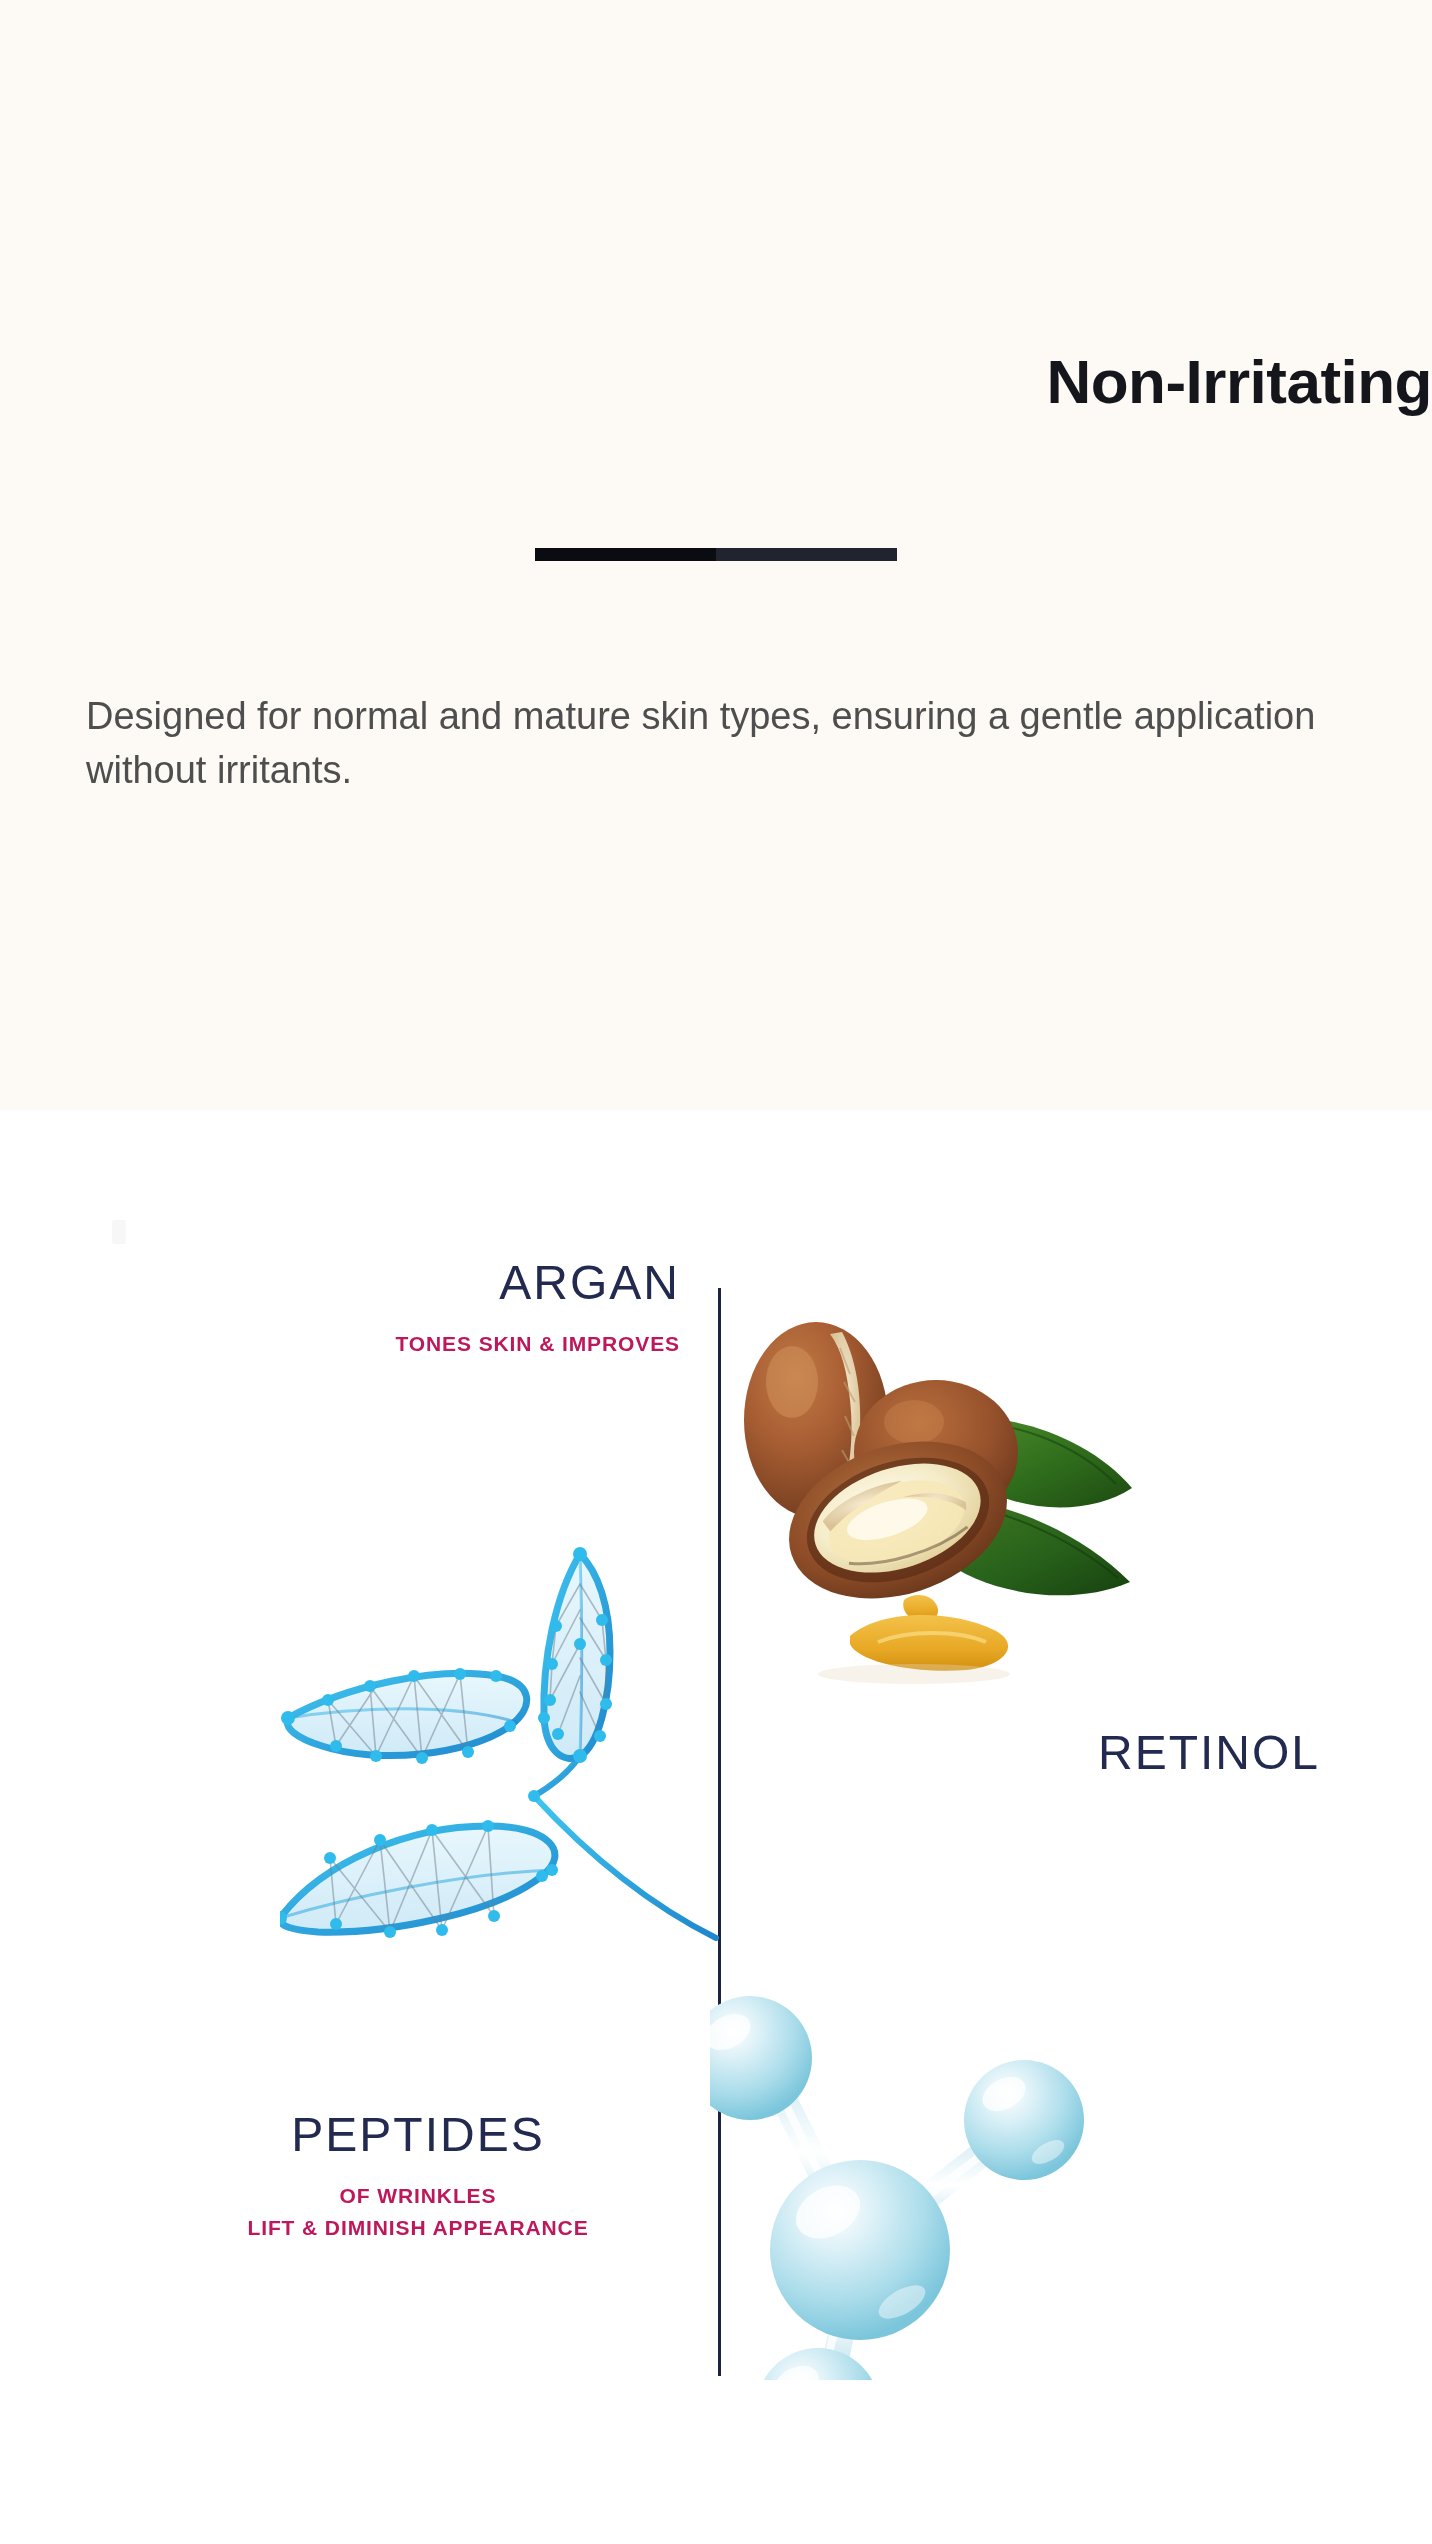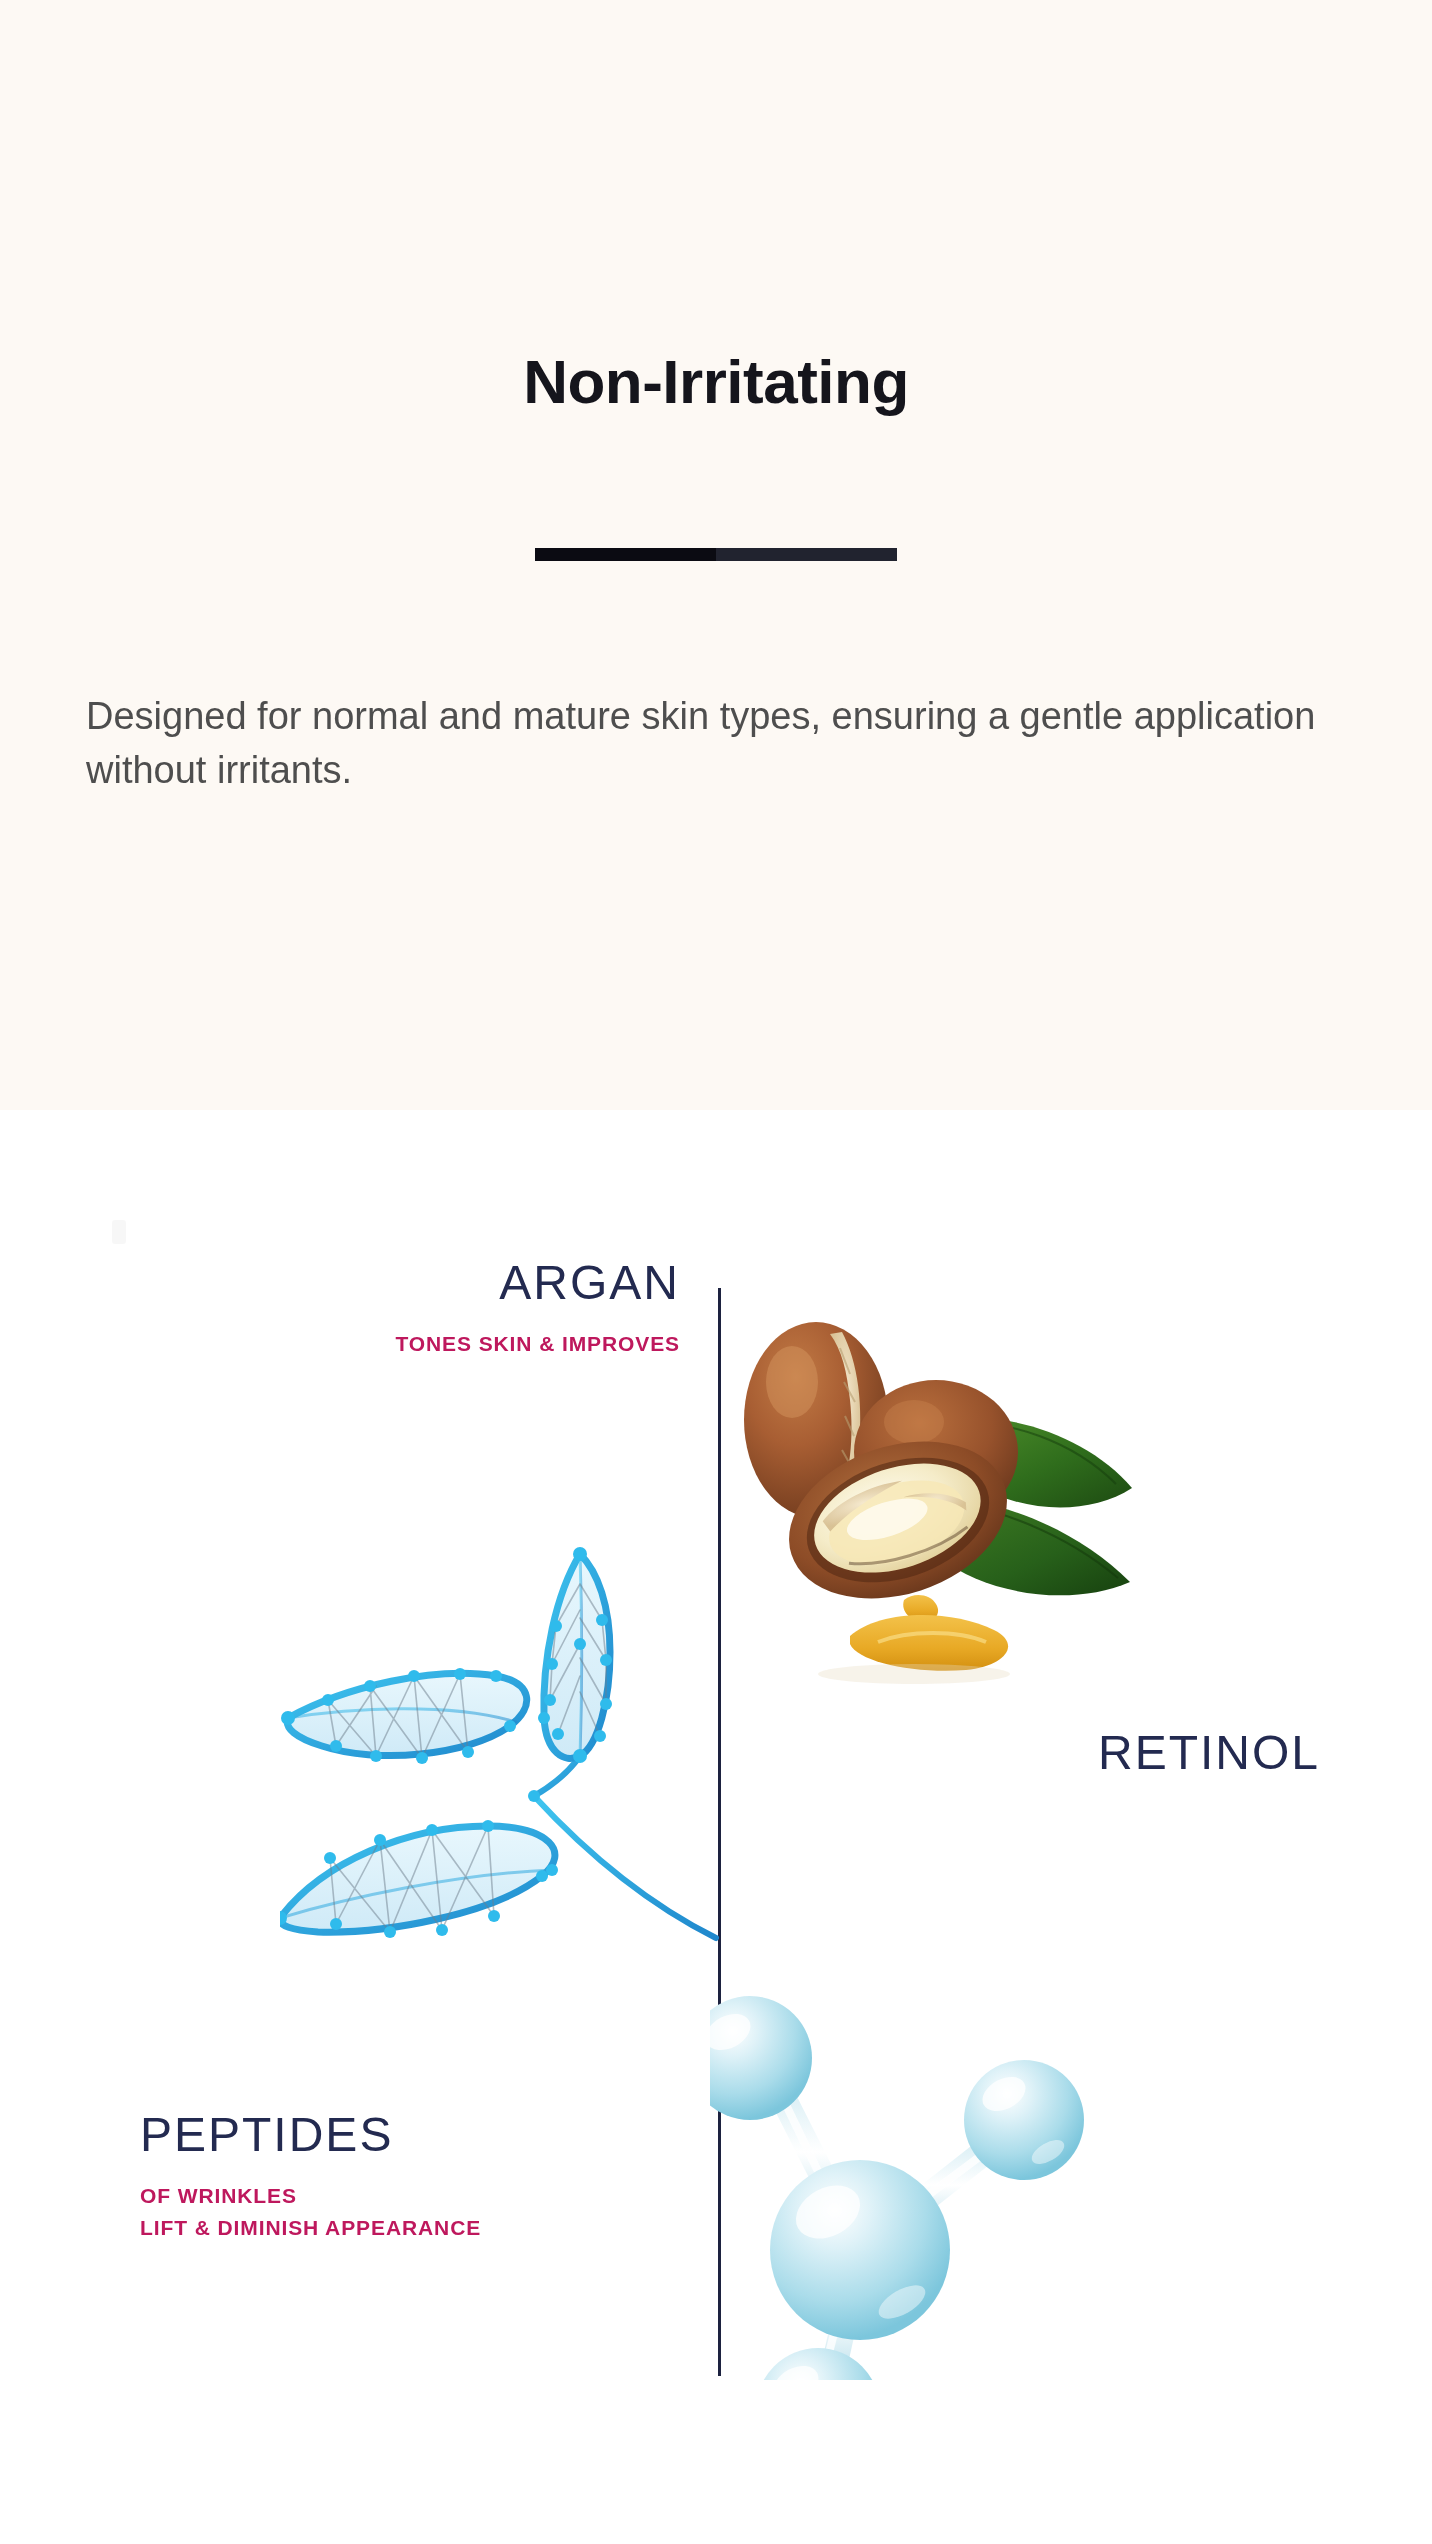--- a/index.html
+++ b/index.html
@@ -12,21 +12,21 @@
   .page { position:relative; width:1432px; height:2544px; }
 
   
   .hero {
     position:absolute; left:0; top:0;
     width:1432px; height:1110px;
     background:#fdf9f4;
   }
   .hero-title {
     position:absolute; left:0; top:348px; width:1432px;
-    text-align:center;
+    text-align:right;
     font-size:62px; font-weight:800; letter-spacing:-0.5px;
     color:#15151c; line-height:1.1;
   }
   .hero-rule {
     position:absolute; left:535px; top:548px;
     width:362px; height:13px;
     display:flex; overflow:hidden;
   }
   .hero-rule .seg-a { flex:0 0 50%; background:#0b0b12; }
   .hero-rule .seg-b { flex:0 0 50%; background:#21232f; }
@@ -61,21 +61,21 @@
     color:#232a50; line-height:1.05;
     font-family:"Liberation Sans", sans-serif;
   }
   .ing .desc {
     margin-top:20px;
     font-size:21px; font-weight:700; letter-spacing:.9px;
     color:#be185d; line-height:1.5;
   }
   .ing-argan    { left:150px; top:148px; width:530px; text-align:right; }
   .ing-retinol  { left:760px; top:618px; width:560px; text-align:right; }
-  .ing-peptides { left:140px; top:1000px; width:540px; text-align:left; }
+  .ing-peptides { left:148px; top:1000px; width:540px; text-align:center; }
 
   
   .argan-art {
     position:absolute; left:718px; top:160px;
     width:440px; height:430px;
   }
   .argan-art svg { display:block; width:100%; height:100%; }
 
   
   .leaf-art {

